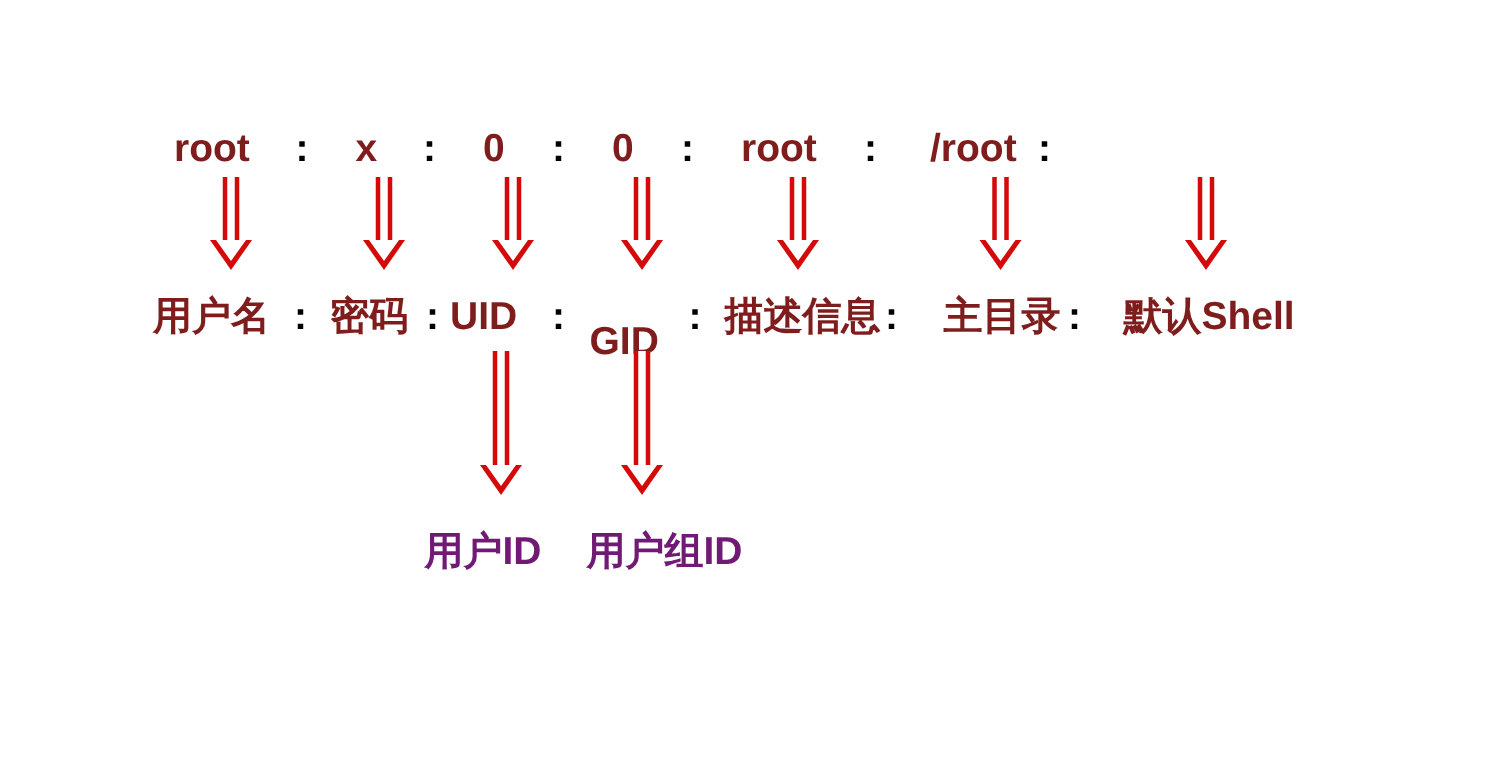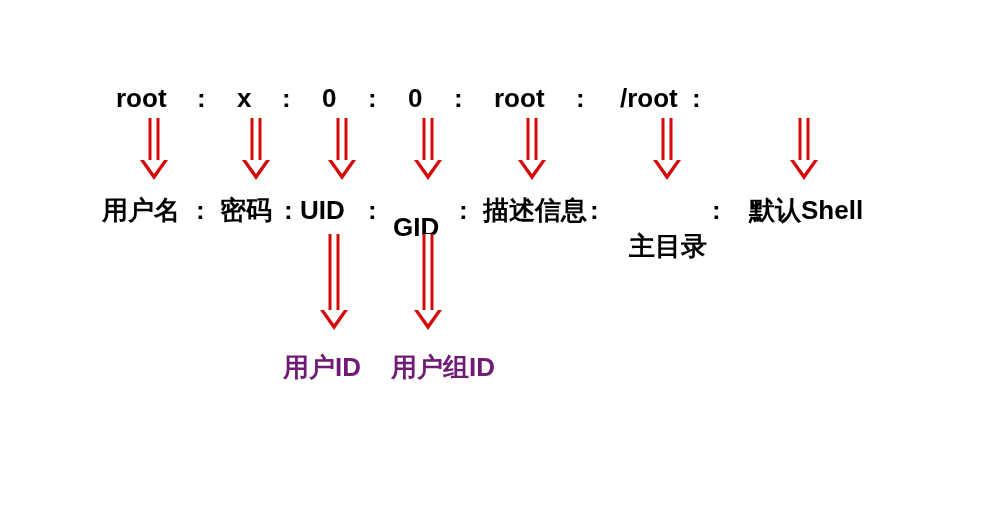--- a/index.html
+++ b/index.html
@@ -13,21 +13,21 @@
   }
   .stage {
     position: relative;
     width: 1001px;
     height: 516px;
   }
   .txt {
     position: absolute;
     font-weight: 700;
     font-size: 26px;
-    color: #000000;
+    color: #7f1d1d;
     white-space: nowrap;
     line-height: 1;
   }
   .sep {
     position: absolute;
     font-weight: 700;
     font-size: 26px;
     color: #000;
     line-height: 1;
   }
@@ -139,21 +139,21 @@
 
   <span class="txt" style="left:300px; top:197px;">UID</span>
   <span class="sep" style="left:368px; top:197px;">:</span>
 
   <span class="txt" style="left:393px; top:214px;">GID</span>
   <span class="sep" style="left:459px; top:197px;">:</span>
 
   <span class="txt" style="left:483px; top:197px;">描述信息</span>
   <span class="sep" style="left:590px; top:197px;">:</span>
 
-  <span class="txt" style="left:629px; top:197px;margin-top:36px;">主目录</span>
+  <span class="txt" style="left:629px; top:197px;">主目录</span>
   <span class="sep" style="left:712px; top:197px;">:</span>
 
   <span class="txt" style="left:749px; top:197px;">默认Shell</span>
 
   <div class="arrow" style="left:320px; top:234px; width:28px; height:98px;">
     <div class="shaft" style="top:0; height:78px;"></div>
     <div class="head head-outer" style="top:76px;"></div>
     <div class="head head-inner" style="top:76px;"></div>
   </div>
   <div class="arrow" style="left:414px; top:234px; width:28px; height:98px;">

